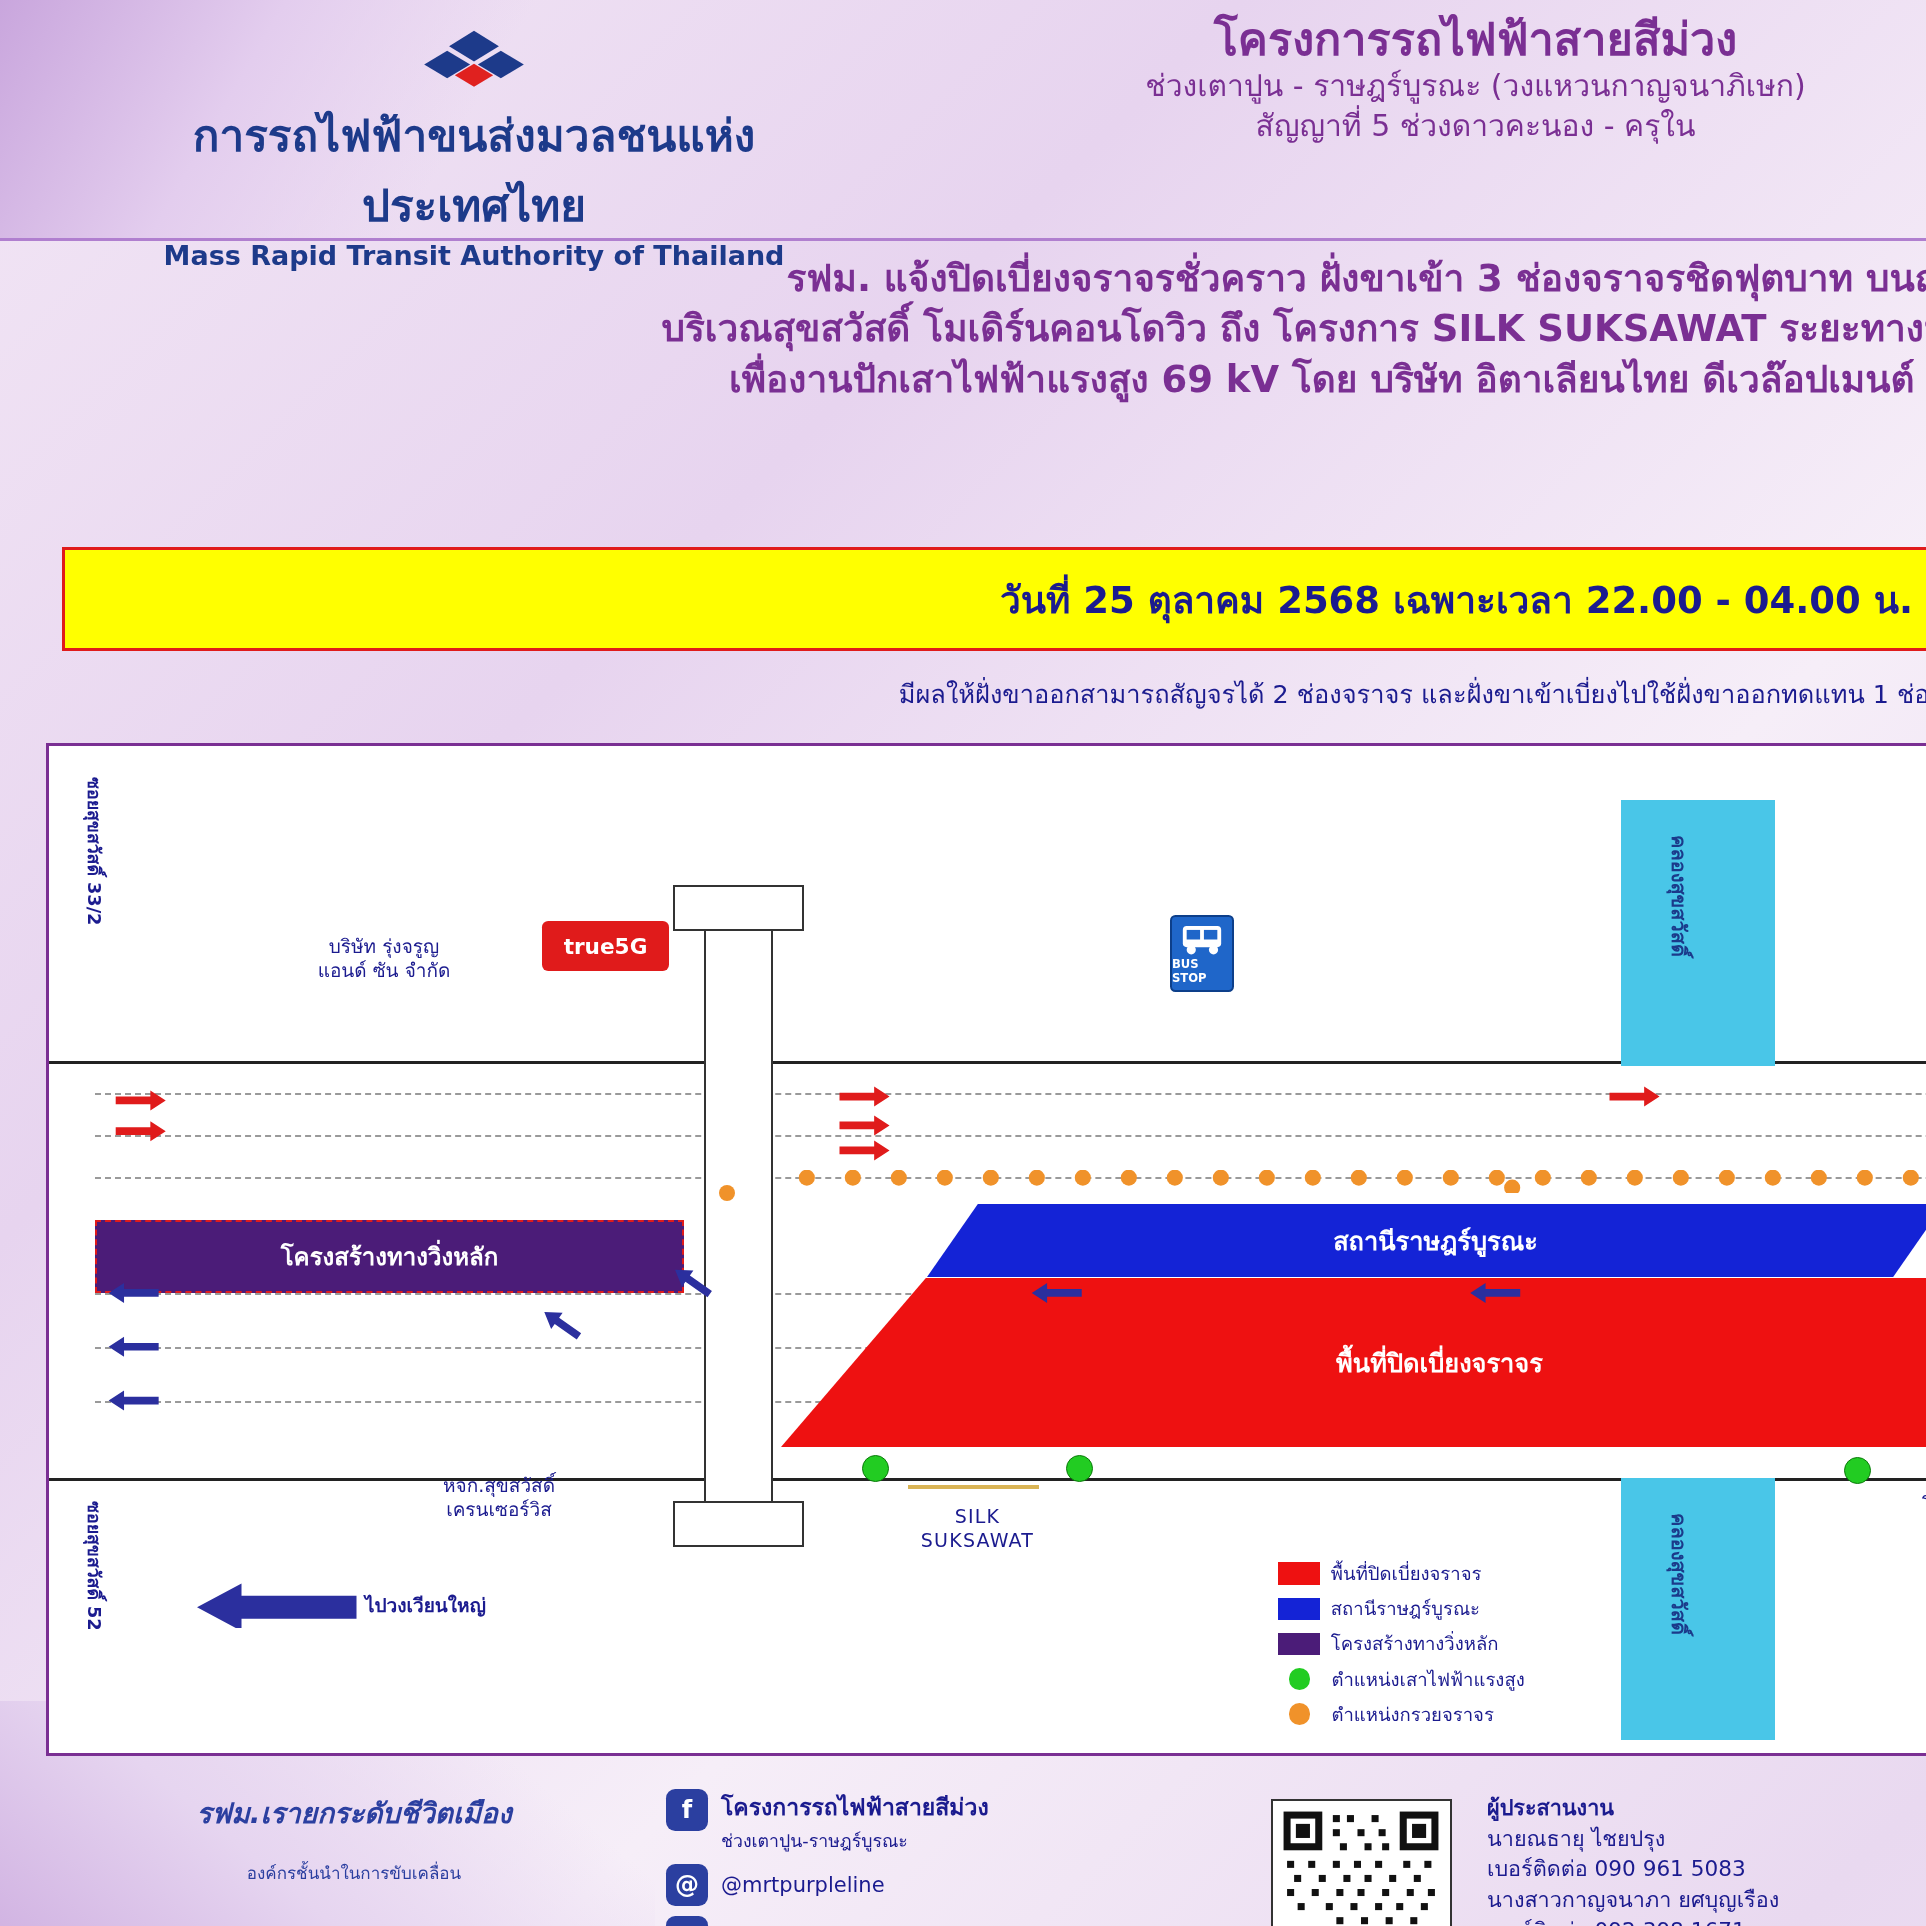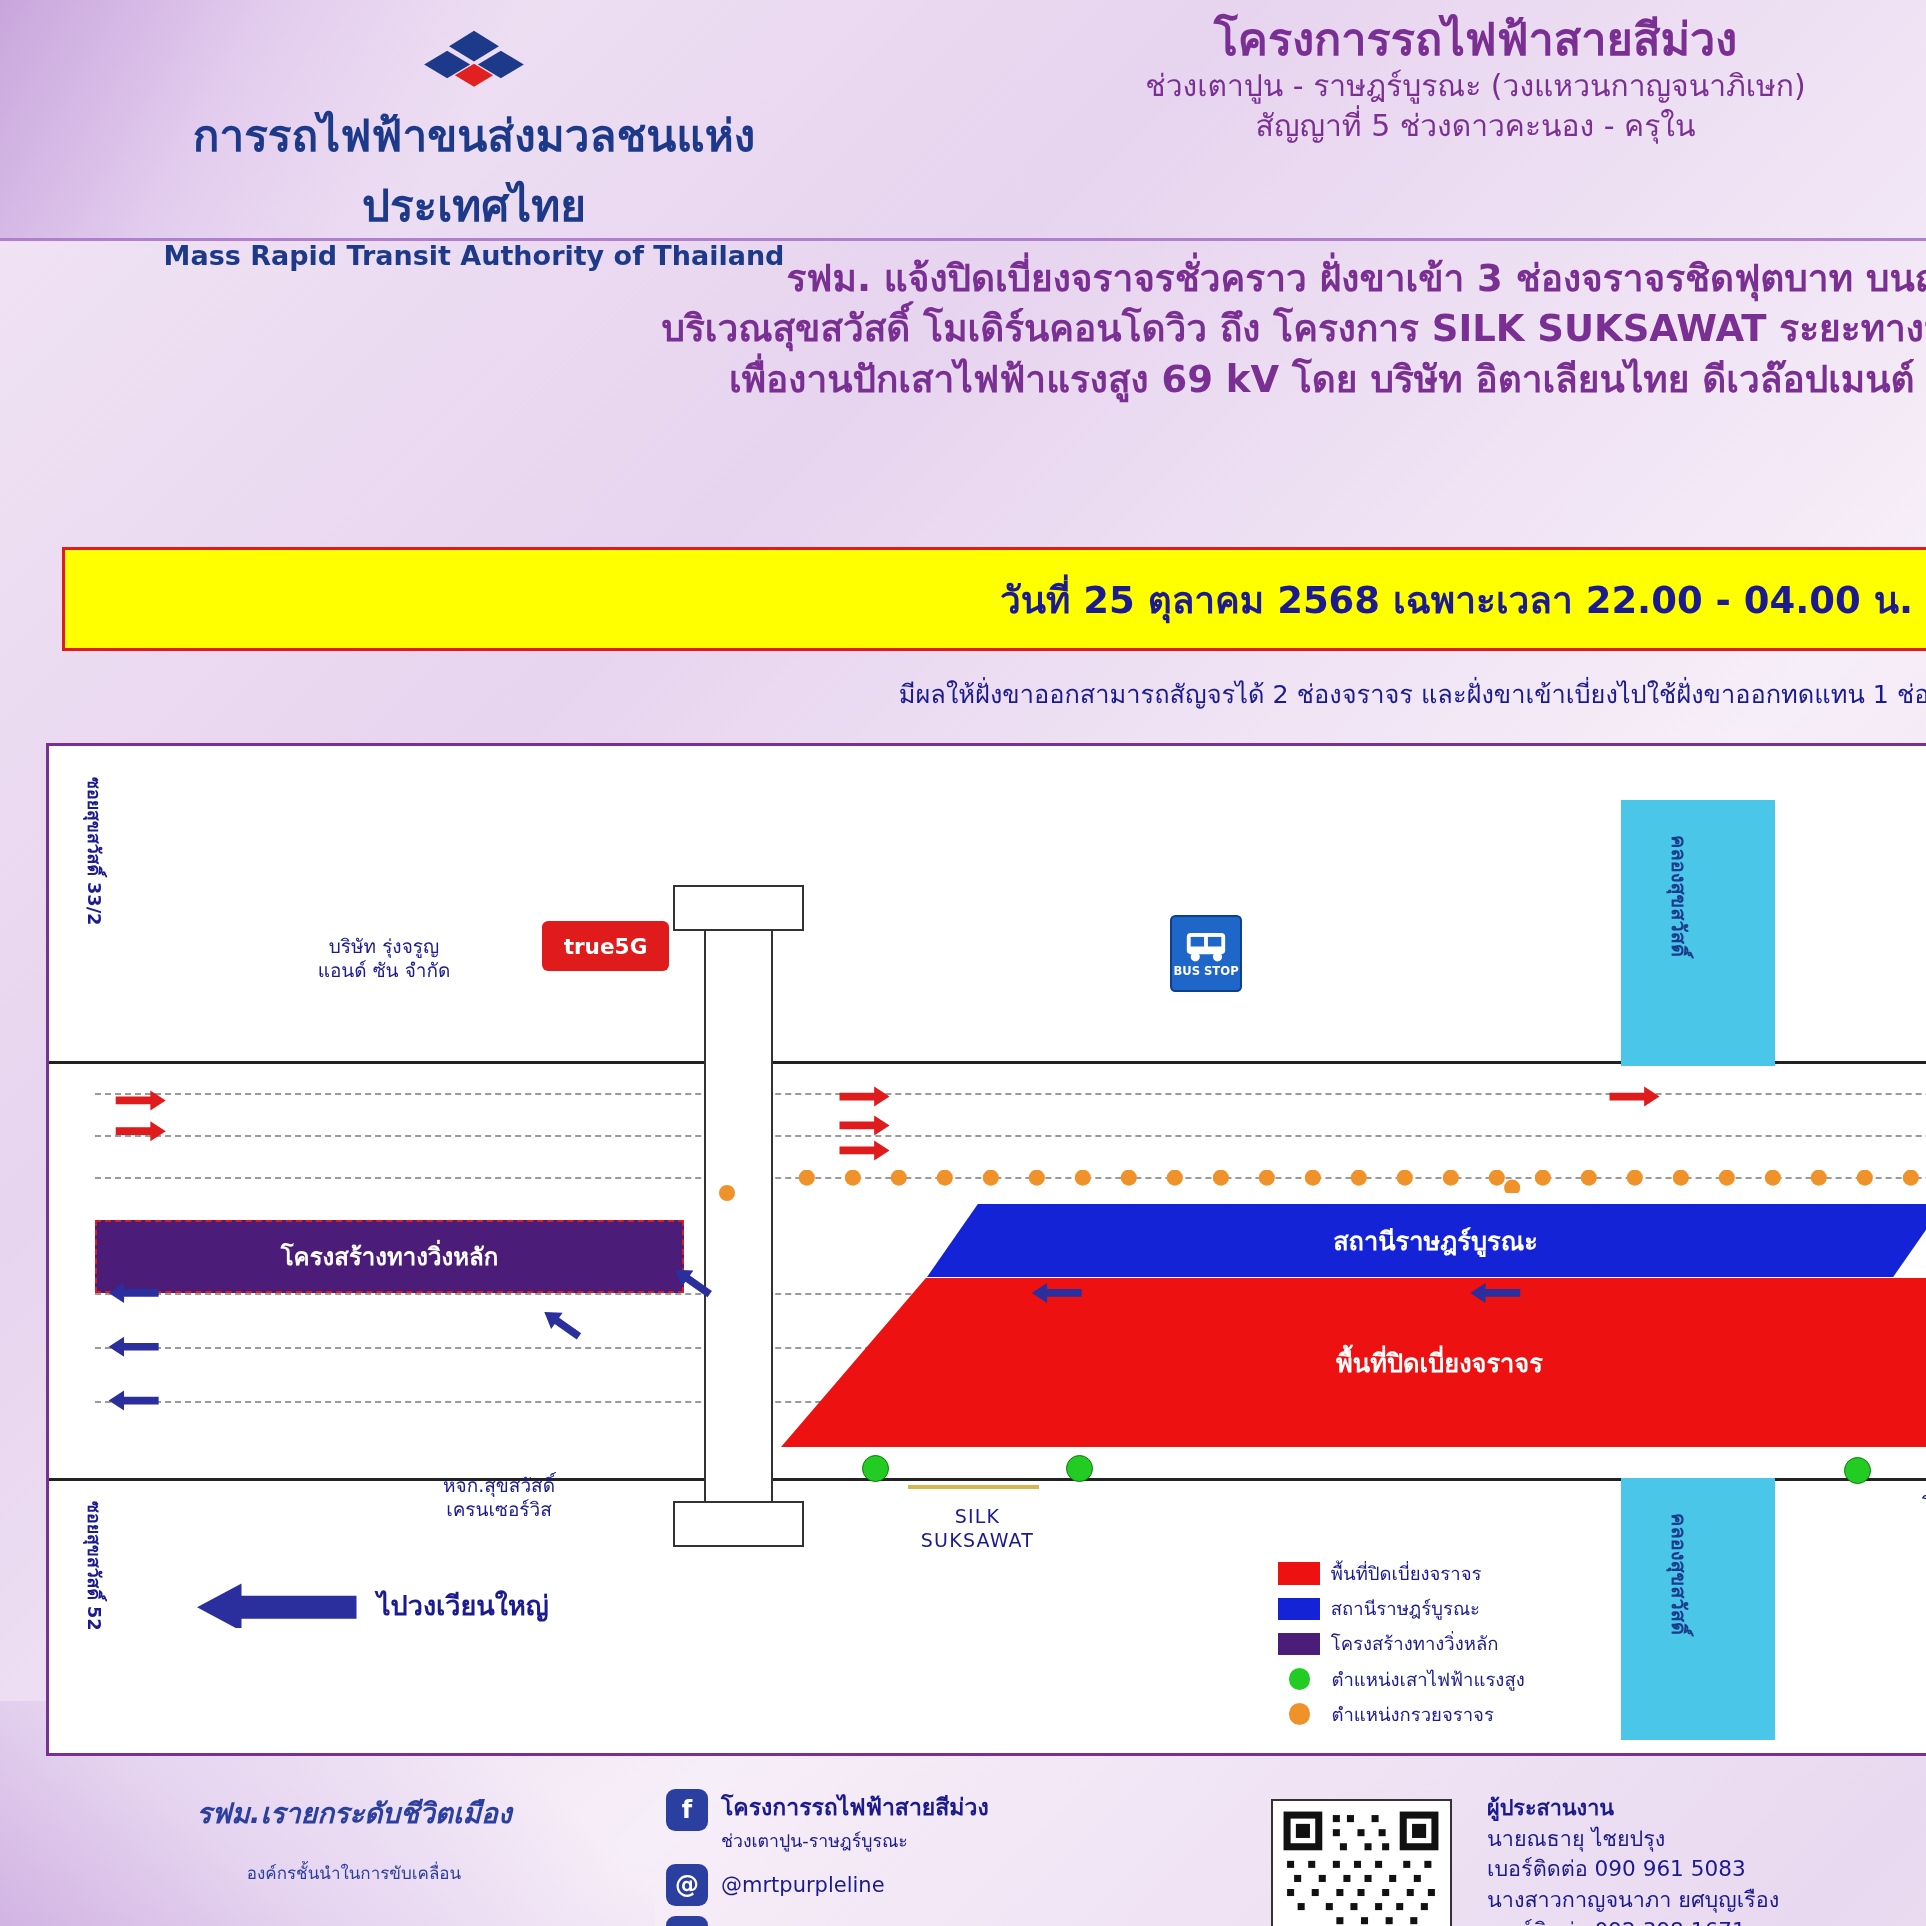--- a/index.html
+++ b/index.html
@@ -78,21 +78,21 @@
     position:absolute; background:#1423d6; color:#fff; display:flex;align-items:center;justify-content:center;
     font-weight:bold; font-size:25.4px;
   }
   .closure {
     position:absolute; background:#ee1111; color:#fff; display:flex;align-items:center;justify-content:center;
     font-weight:bold; font-size:25.4px;
   }
 
   .note-text { position:absolute; font-size:19px; color:#1b1b8f; font-weight:normal; line-height:1.25; text-align:center; }
 
-  .bus-stop { position:absolute; width:72px;height:77px;background:#1f66c9;border:2.3px solid #0d3f8a;border-radius:5.4px;
+  .bus-stop { position:absolute; width:64px;height:77px;background:#1f66c9;border:2.3px solid #0d3f8a;border-radius:5.4px;
     display:flex;flex-direction:column;align-items:center;justify-content:center;color:#fff;font-size:11.6px;font-weight:bold; }
   .true5g { position:absolute; width:127px;height:50px;background:#e01b1b;border-radius:6.2px;color:#fff;
     display:flex;align-items:center;justify-content:center;font-size:21.6px;font-weight:bold; }
 
   .green-dot { position:absolute; width:27px;height:27px;border-radius:50%;background:#22cc22;border:1.9px solid #0a7a0a; }
   .orange-dot { position:absolute; width:16px;height:16px;border-radius:50%;background:#f0922a; }
   .legend { position:absolute; left:1229px; top:813px; font-size:18.5px; color:#1b1b8f; }
   .legend-row { display:flex; align-items:center; margin-bottom:6.2px; }
   .legend-sw { width:42px;height:22.3px;margin-right:10.8px; }
   .legend-dot { width:21.6px;height:21.6px;border-radius:50%;margin:0 21px 0 10.8px; }
@@ -301,21 +301,21 @@
       <div class="green-dot" style="left:813px;top:709px;"></div>
       <div class="green-dot" style="left:1017px;top:709px;"></div>
       <div class="green-dot" style="left:1795px;top:711px;"></div>
       <div class="orange-dot" style="left:670px;top:439px;"></div>
       <div style="position:absolute;left:859px;top:739px;width:131px;height:3.9px;background:#d9b455;"></div>
 
       <div style="position:absolute;left:146px;top:832px;width:616px;height:54px;display:flex;align-items:center;">
         <svg width="162" height="46" viewBox="0 0 420 120">
           <path d="M420 36 h-300 v-32 l-116 62 116 62 v-32 h300 z" fill="#2b2f9e"></path>
         </svg>
-        <div style="font-size:27px;color:#1b1b8f;font-weight:bold;white-space:nowrap;margin-left:20px;">ไปวงเวียนใหญ่</div>
+        <div style="font-size:19px;color:#1b1b8f;font-weight:bold;white-space:nowrap;margin-left:8px;">ไปวงเวียนใหญ่</div>
       </div>
 
       <div class="legend">
         <div class="legend-row">
           <div class="legend-sw" style="background:#ee1111;"></div>
           <div>พื้นที่ปิดเบี่ยงจราจร</div>
         </div>
         <div class="legend-row">
           <div class="legend-sw" style="background:#1423d6;"></div>
           <div>สถานีราษฎร์บูรณะ</div>

